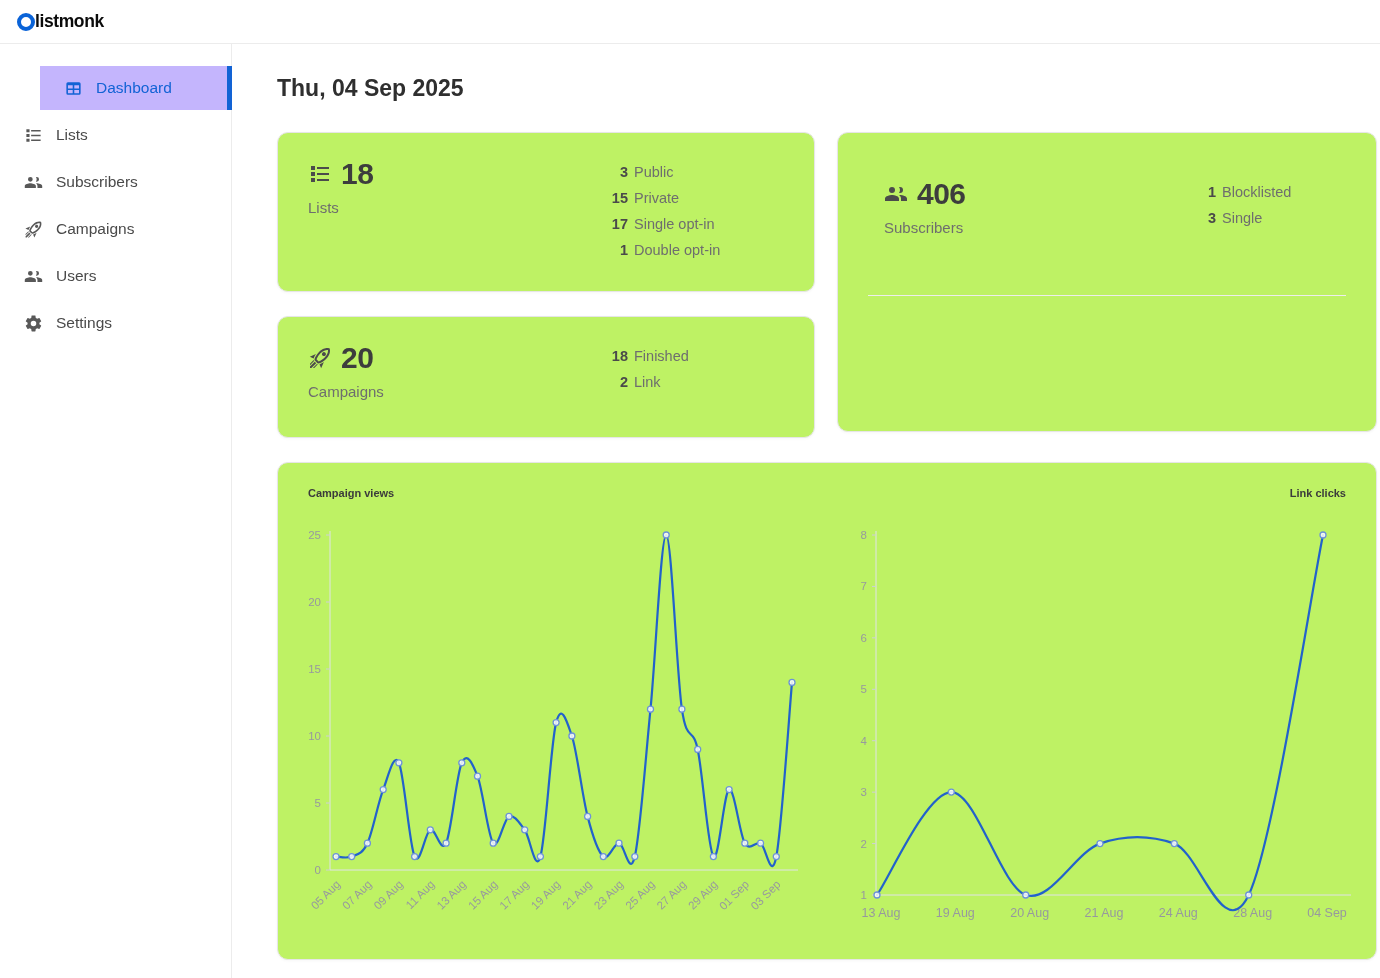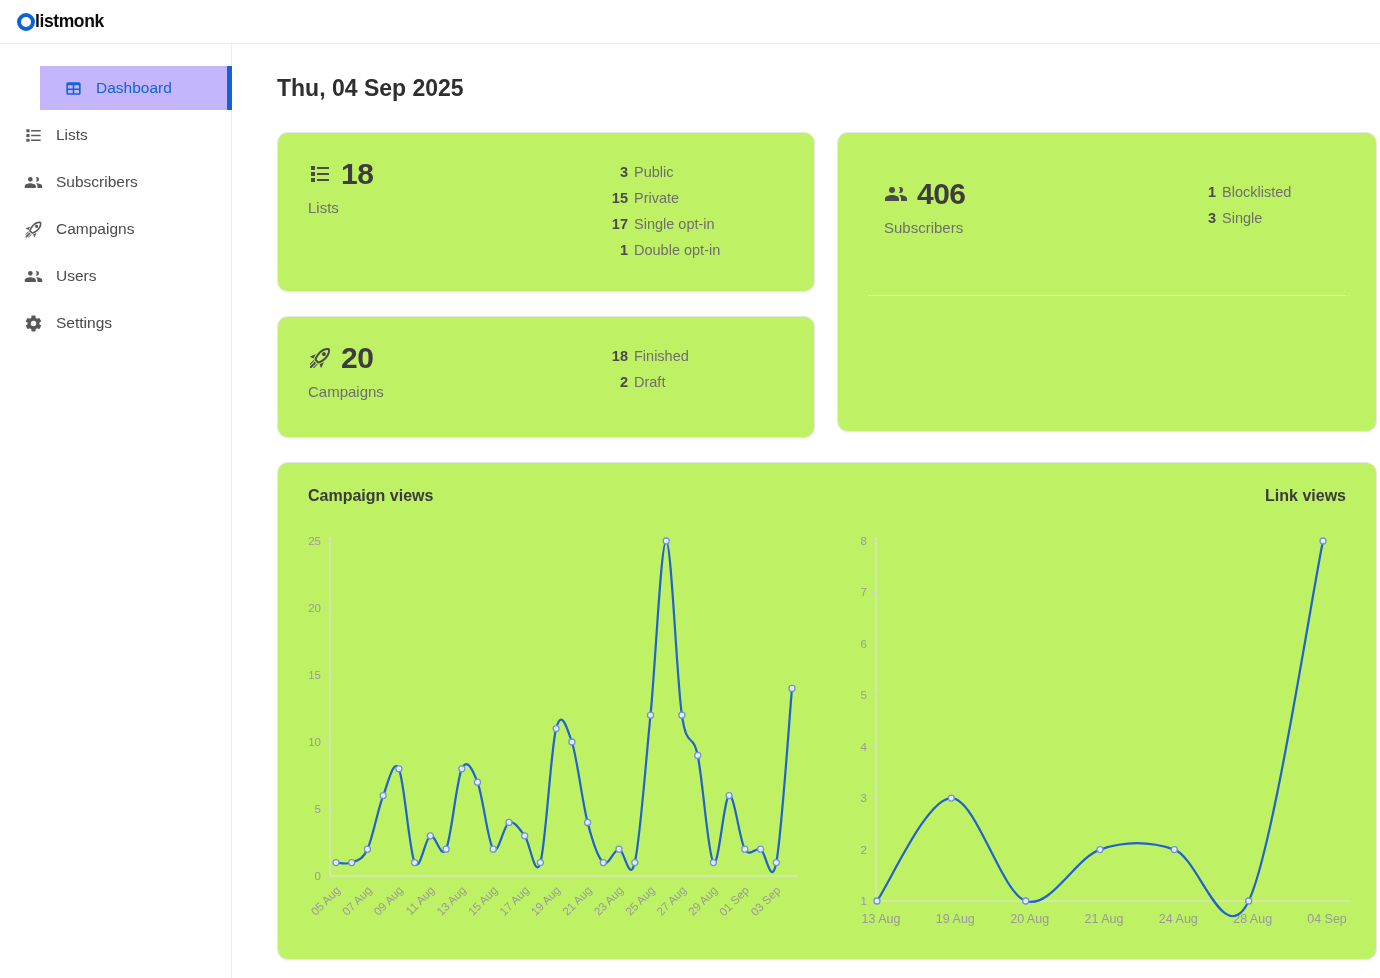--- a/index.html
+++ b/index.html
@@ -42,21 +42,21 @@
   .stat-num-row svg{width:24px;height:24px;fill:#4b4b4b;}
   .big-num{font-size:30px;font-weight:700;color:#3d3d3d;letter-spacing:-0.5px;line-height:1;}
   .stat-label{margin-top:10px;font-size:15px;color:#6e6e6e;}
   .mini-stats{position:absolute;left:330px;top:26px;font-size:14.5px;line-height:26px;color:#6e6e6e;}
   .tall-section .mini-stats{left:342px;top:30px;}
   .mini-row{display:flex;white-space:nowrap;}
   .mini-num{display:inline-block;min-width:20px;text-align:right;font-weight:700;color:#4a4a4a;margin-right:6px;}
   
   .chart-card{width:1100px;height:498px;padding:24px 20px 16px;}
   .chart-titles{display:flex;justify-content:space-between;padding:0 10px;}
-  .chart-title{margin:0;font-size:16px;font-weight:700;color:#3b3b3b;}
+  .chart-title{margin:0;font-size:11px;font-weight:700;color:#3b3b3b;}
   .charts-row{display:flex;margin-top:0;}
   svg.chart text{font-family:"Liberation Sans","DejaVu Sans",sans-serif;}
   svg.chart .tick{font-size:11.5px;fill:#97999e;}
   svg.chart .tick-x{font-size:12.5px;fill:#97999e;}
 </style>
 </head>
 <body>
 
 <header class="topbar">
   <a class="logo">
@@ -173,30 +173,30 @@
           </div>
           <div class="stat-label">Campaigns</div>
         </div>
         <div class="mini-stats">
           <div class="mini-row">
               <span class="mini-num">18</span>
               <span>Finished</span>
             </div>
           <div class="mini-row">
               <span class="mini-num">2</span>
-              <span>Draft</span>
+              <span>Link</span>
             </div>
         </div>
       </section>
     </div>
 
     <section class="card chart-card">
       <div class="chart-titles">
         <h2 class="chart-title">Campaign views</h2>
-        <h2 class="chart-title">Link views</h2>
+        <h2 class="chart-title">Link clicks</h2>
       </div>
       <div class="charts-row">
         <svg id="chart-views" class="chart" width="540" height="434">
             <line x1="32" y1="32" x2="32" y2="371" stroke="#e0e3e7" stroke-width="1"></line>
             <line x1="32" y1="371" x2="500" y2="371" stroke="#e0e3e7" stroke-width="1"></line>
             <line x1="28" y1="371" x2="32" y2="371" stroke="#cdd1d6" stroke-width="1"></line>
             <text x="23" y="375" text-anchor="end" class="tick">0</text>
             <line x1="28" y1="304" x2="32" y2="304" stroke="#cdd1d6" stroke-width="1"></line>
             <text x="23" y="308" text-anchor="end" class="tick">5</text>
             <line x1="28" y1="237" x2="32" y2="237" stroke="#cdd1d6" stroke-width="1"></line>

